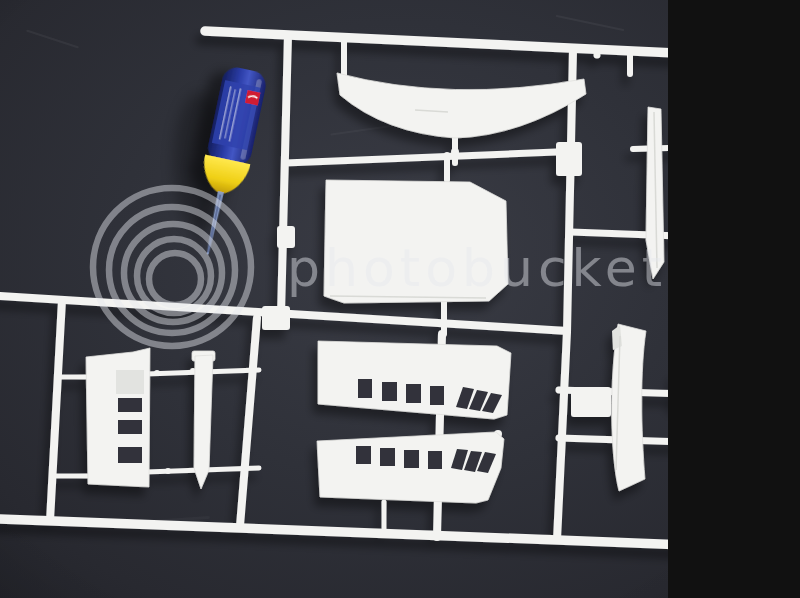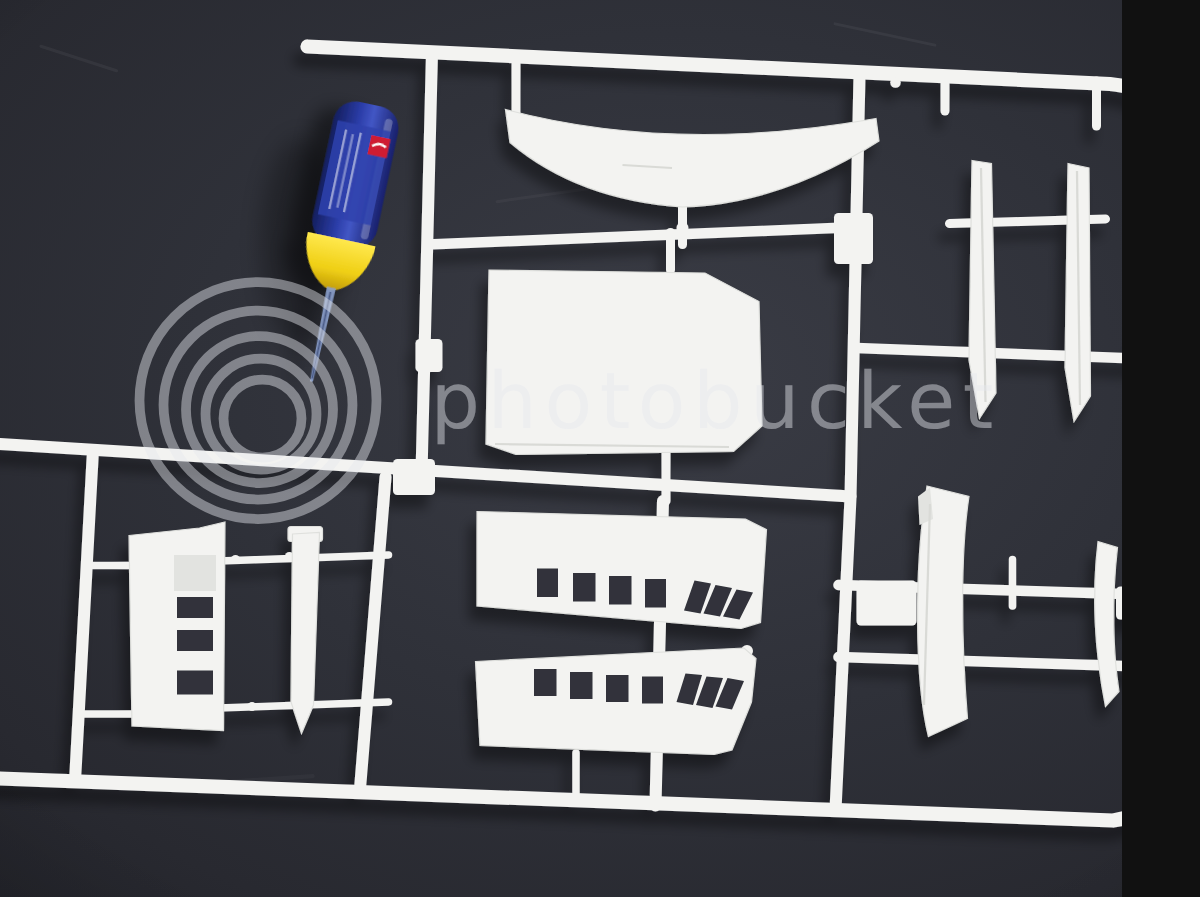--- a/index.html
+++ b/index.html
@@ -1,16 +1,16 @@
 <!DOCTYPE html>
 <html style="--c-bg: #2c2e36; --c-plastic: #f3f3f1; --c-wm: #e6e8ee; --c-banner-bg: #e2e2e4; --c-banner-text: #262b36; --c-bottle: #2b3da8; --c-tip: #f0d020; --c-logo: #cf1f30; --c-needle: #8ba0cc;"><head>
 <meta charset="utf-8">
 <style>
   html,body{margin:0;padding:0;background:#111;}
-  .photo{position:relative;width:748px;height:598px;overflow:hidden;
+  .photo{position:relative;width:668px;height:598px;overflow:hidden;
          font-family:"DejaVu Sans","Liberation Sans",sans-serif;}
   .bg{position:absolute;inset:0;
       background:radial-gradient(95% 85% at 60% 42%, #3a3c45 0%, #2f3139 45%, #282930 78%, #202127 100%);}
   .streak{position:absolute;background:rgba(255,255,255,0.05);border-radius:2px;}
   .s1{left:25px;top:38px;width:55px;height:2px;transform:rotate(18deg);}
   .s2{left:330px;top:128px;width:80px;height:2px;transform:rotate(-8deg);opacity:.8;}
   .s3{left:555px;top:22px;width:70px;height:2px;transform:rotate(12deg);}
   .s4{left:90px;top:520px;width:120px;height:3px;transform:rotate(-4deg);opacity:.6;}
   .scene{position:absolute;left:0;top:0;}
   .vignette{position:absolute;inset:0;pointer-events:none;

